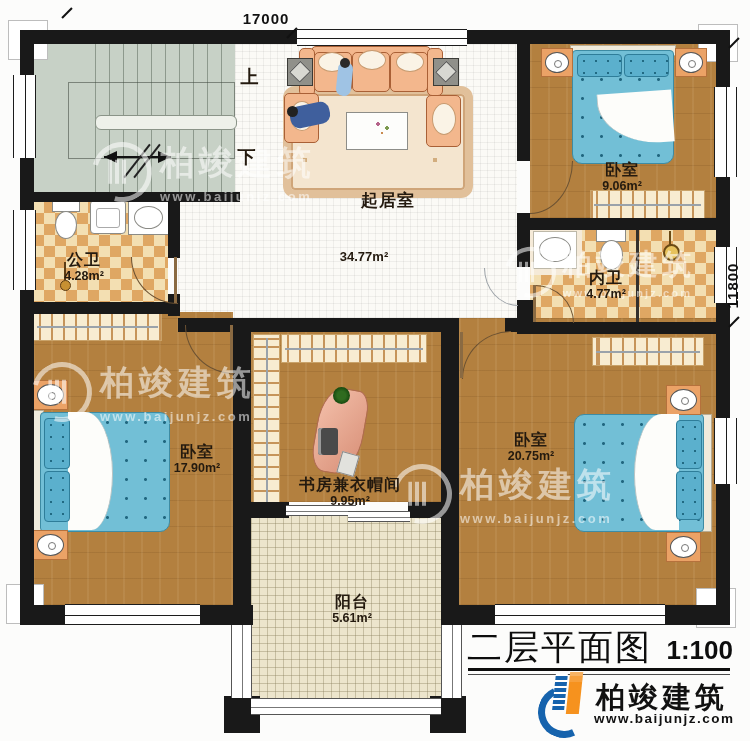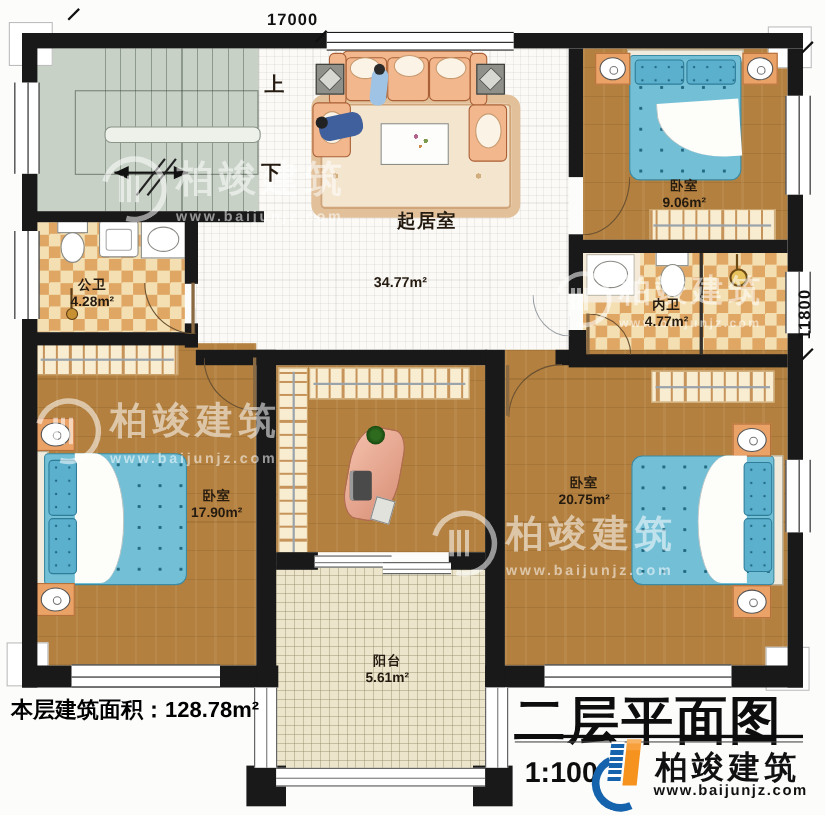--- a/index.html
+++ b/index.html
@@ -30,21 +30,21 @@
   .win-h::after{content:"";position:absolute;left:0;right:0;top:50%;height:1px;background:#1c1c1c;}
   .win-v{position:absolute;background:#fff;border-left:1.5px solid #1c1c1c;border-right:1.5px solid #1c1c1c;z-index:40;}
   .win-v::after{content:"";position:absolute;top:0;bottom:0;left:50%;width:1px;background:#1c1c1c;}
   .rail-h{position:absolute;background:#fff;border-top:1px solid #555;border-bottom:1px solid #555;z-index:40;}
   .rail-h::after{content:"";position:absolute;left:0;right:0;top:50%;height:1px;background:#777;}
   .rail-v{position:absolute;background:#fff;border-left:1px solid #555;border-right:1px solid #555;z-index:40;}
   .rail-v::after{content:"";position:absolute;top:0;bottom:0;left:50%;width:1px;background:#777;}
   .door{position:absolute;z-index:35;border:0 solid #6b5132;}
   .leaf{position:absolute;z-index:35;background:#8a6a42;}
   .label{position:absolute;transform:translate(-50%,-50%);text-align:center;color:#241a0f;font-weight:800;white-space:nowrap;z-index:50;line-height:1.15;}
-  .rname{font-size:12px;letter-spacing:1px;}
+  .rname{font-size:16px;letter-spacing:1px;}
   .rarea{font-size:12.5px;}
   .cbox{position:absolute;background:#fff;border:1px solid #bdbdbd;z-index:2;}
   .dim{position:absolute;color:#111;font-size:15px;font-weight:700;z-index:60;letter-spacing:1px;}
   .tick{position:absolute;width:2px;height:14px;background:#111;transform:rotate(45deg);z-index:60;}
   .watermark{position:absolute;z-index:45;display:flex;align-items:center;gap:8px;color:rgba(255,255,255,.55);pointer-events:none;}
   .wm-ring{width:50px;height:50px;border:5px solid rgba(255,255,255,.55);border-radius:50%;border-left-color:transparent;transform:rotate(-30deg);flex:0 0 auto;position:relative;}
   .wm-ring::after{content:"";position:absolute;left:12px;top:11px;width:20px;height:24px;transform:rotate(30deg);
     background:repeating-linear-gradient(90deg,rgba(255,255,255,.55) 0 4px,transparent 4px 7px);}
   .wm-brand{font-size:34px;font-weight:900;letter-spacing:5px;}
   .wm-url{font-size:13px;font-weight:700;letter-spacing:2.5px;margin-top:3px;}
@@ -254,20 +254,24 @@
     <div class="rarea">4.28m²</div>
   </div>
   <div class="label" style="left:606px;top:285px;">
     <div class="rname">内卫</div>
     <div class="rarea">4.77m²</div>
   </div>
   <div class="label" style="left:197px;top:459px;">
     <div class="rname">卧室</div>
     <div class="rarea">17.90m²</div>
   </div>
+  <div class="label" style="left:350px;top:492px;">
+    <div class="rname">书房兼衣帽间</div>
+    <div class="rarea">9.95m²</div>
+  </div>
   <div class="label" style="left:531px;top:447px;">
     <div class="rname">卧室</div>
     <div class="rarea">20.75m²</div>
   </div>
   <div class="label" style="left:352px;top:609px;">
     <div class="rname">阳台</div>
     <div class="rarea">5.61m²</div>
   </div>
   <div class="label" style="left:250px;top:77px;">
       <div class="rname" style="font-size:18px;">上</div>
@@ -306,25 +310,24 @@
   </div>
   <div class="watermark" style="left:392px;top:462px;">
     <div class="wm-ring"></div>
     <div>
       <div class="wm-brand">柏竣建筑</div>
       <div class="wm-url">www.baijunjz.com</div>
     </div>
   </div>
 
   <div class="abs" style="left:10px;top:631px;z-index:60;color:#000;font-weight:700;font-size:20px;line-height:31px;white-space:nowrap;">
-    <div><span>本层建筑面积：</span><span>128.78m²</span></div>
   </div>
 
   <div id="footer-title" style="left:467px;top:624px;">
-    <span style="font-size:47px;font-weight:700;letter-spacing:2px;">二层平面图</span>
+    <span style="font-size:35px;font-weight:400;letter-spacing:2px;">二层平面图</span>
     <span style="font-size:26px;font-weight:600;margin-left:10px;">1:100</span>
   </div>
   <div class="abs" style="left:468px;top:668px;width:262px;height:3px;background:#0d0d0d;z-index:60;"></div>
   <div class="abs" style="left:468px;top:674px;width:262px;height:1px;background:#4a4a4a;z-index:60;"></div>
 
   <div class="abs" style="left:540px;top:672px;width:50px;height:56px;z-index:60;">
     <div style="position:absolute;left:-2px;top:14px;width:38px;height:38px;border:7px solid #1663ad;border-top-color:transparent;border-right-color:transparent;border-radius:50%;transform:rotate(20deg);"></div>
     <div style="position:absolute;left:14px;top:2px;width:12px;height:36px;background:repeating-linear-gradient(0deg,#1663ad 0 4px,#ffffff 4px 6px);transform:skewX(-6deg);"></div>
     <div style="position:absolute;left:28px;top:0;width:13px;height:42px;background:#f6921e;transform:skewX(-6deg);box-shadow:inset 0 4px 0 #fff3,inset 0 10px 0 #fff2;"></div>
   </div>

